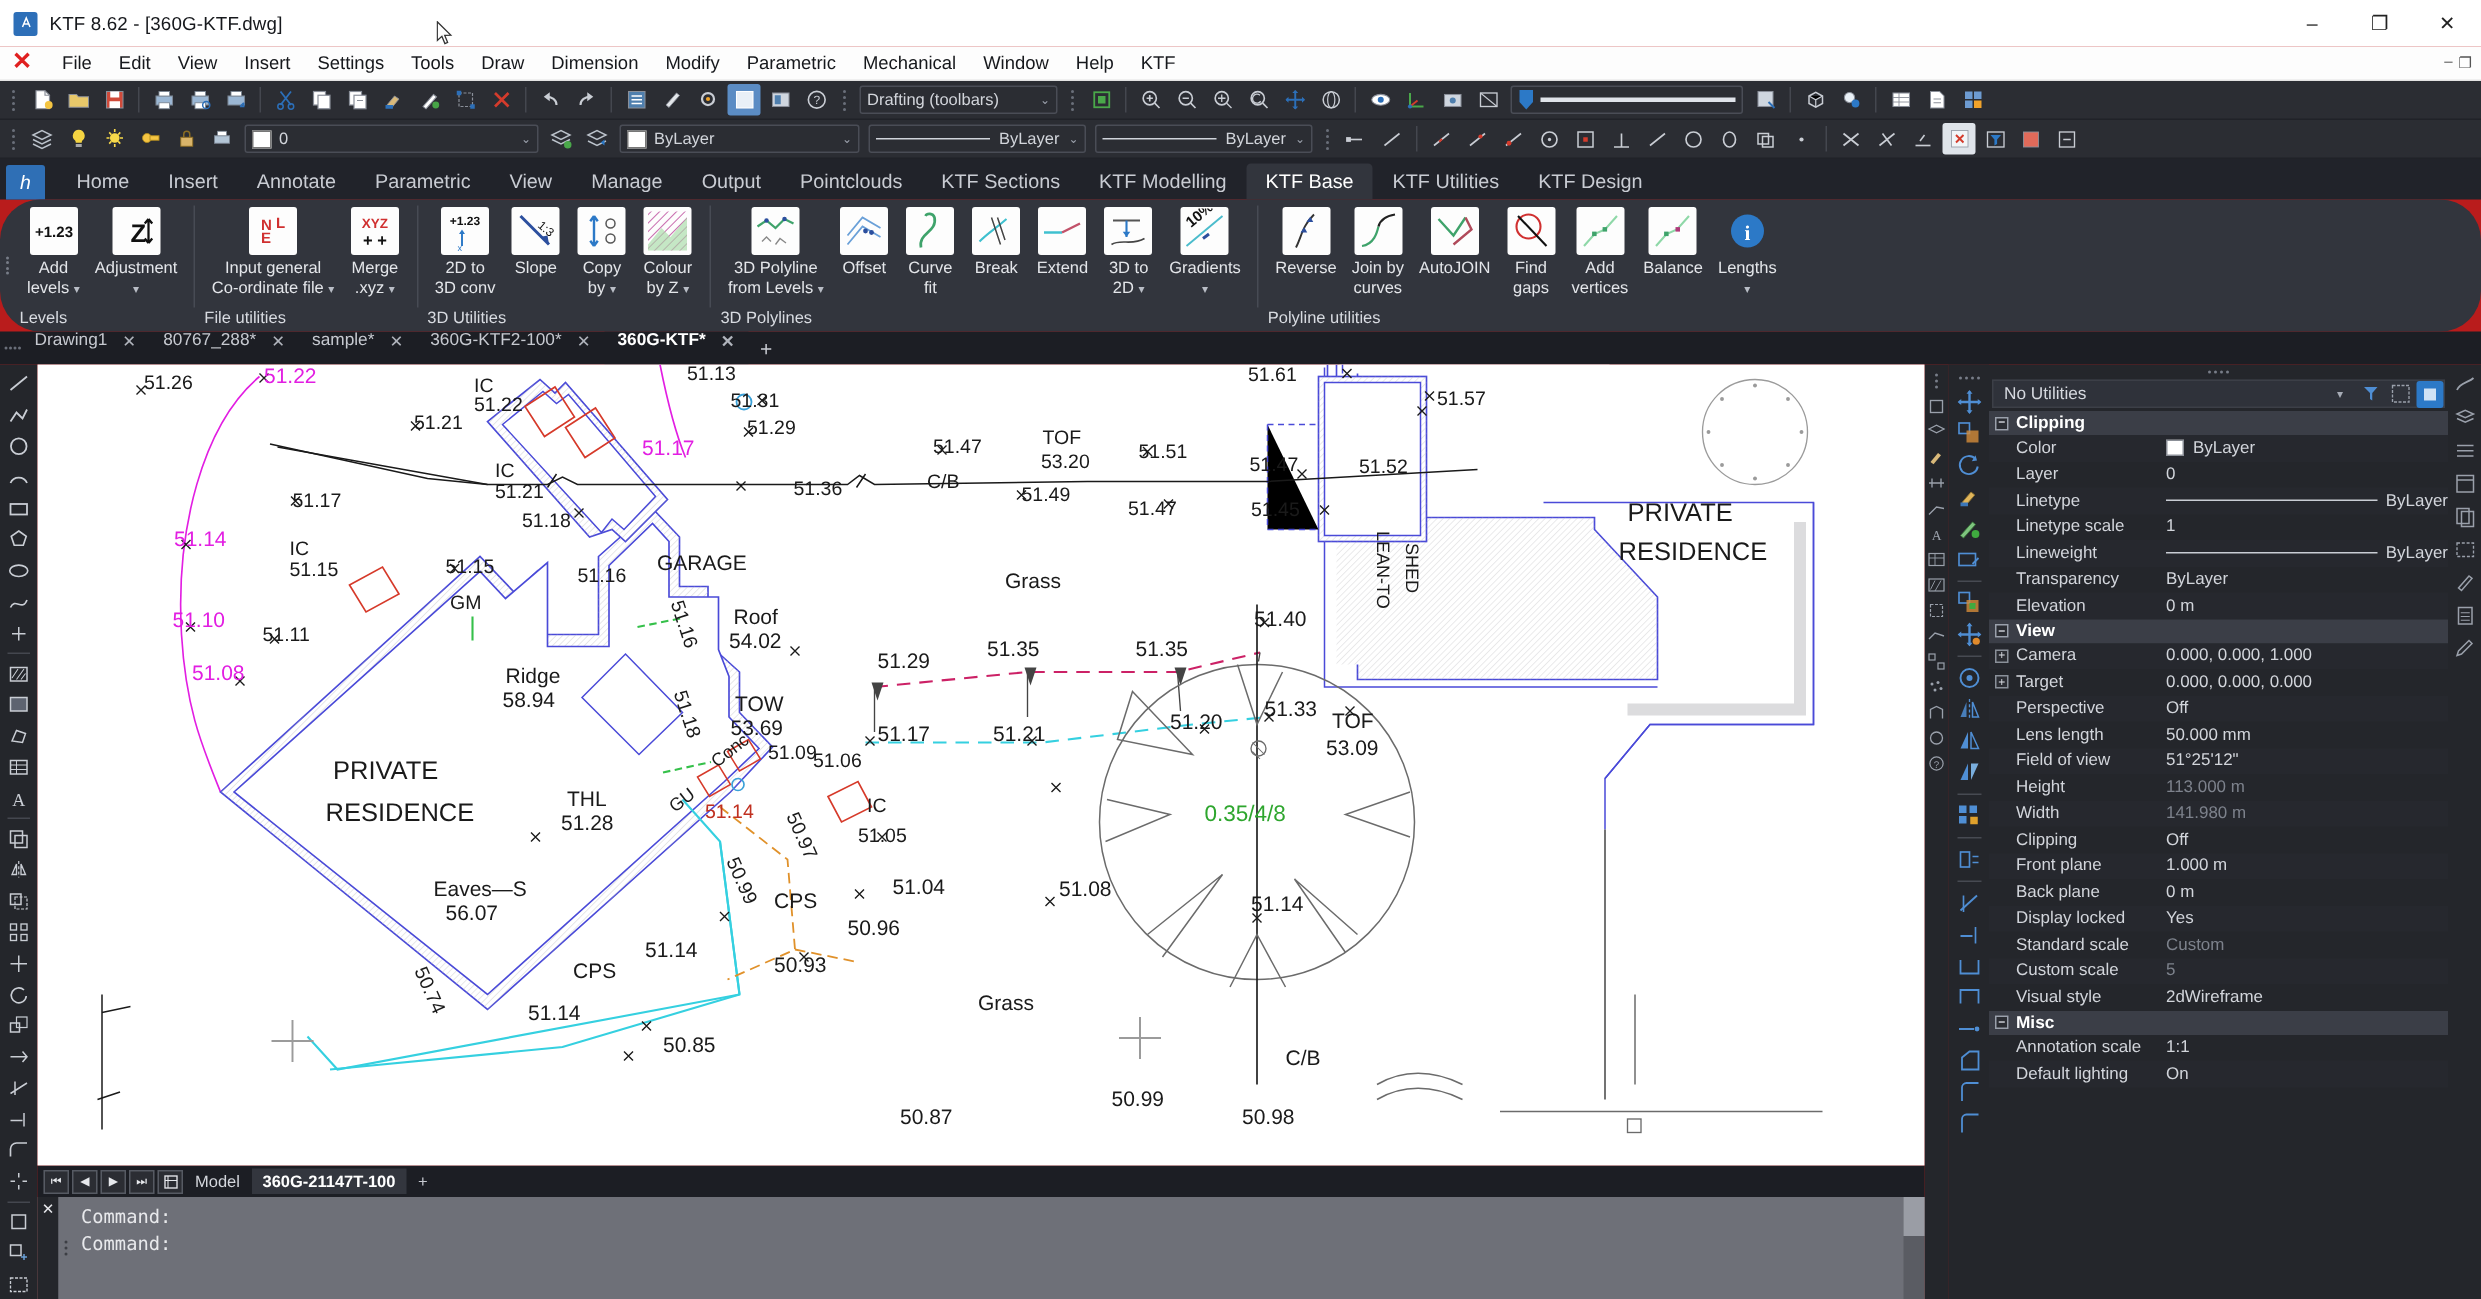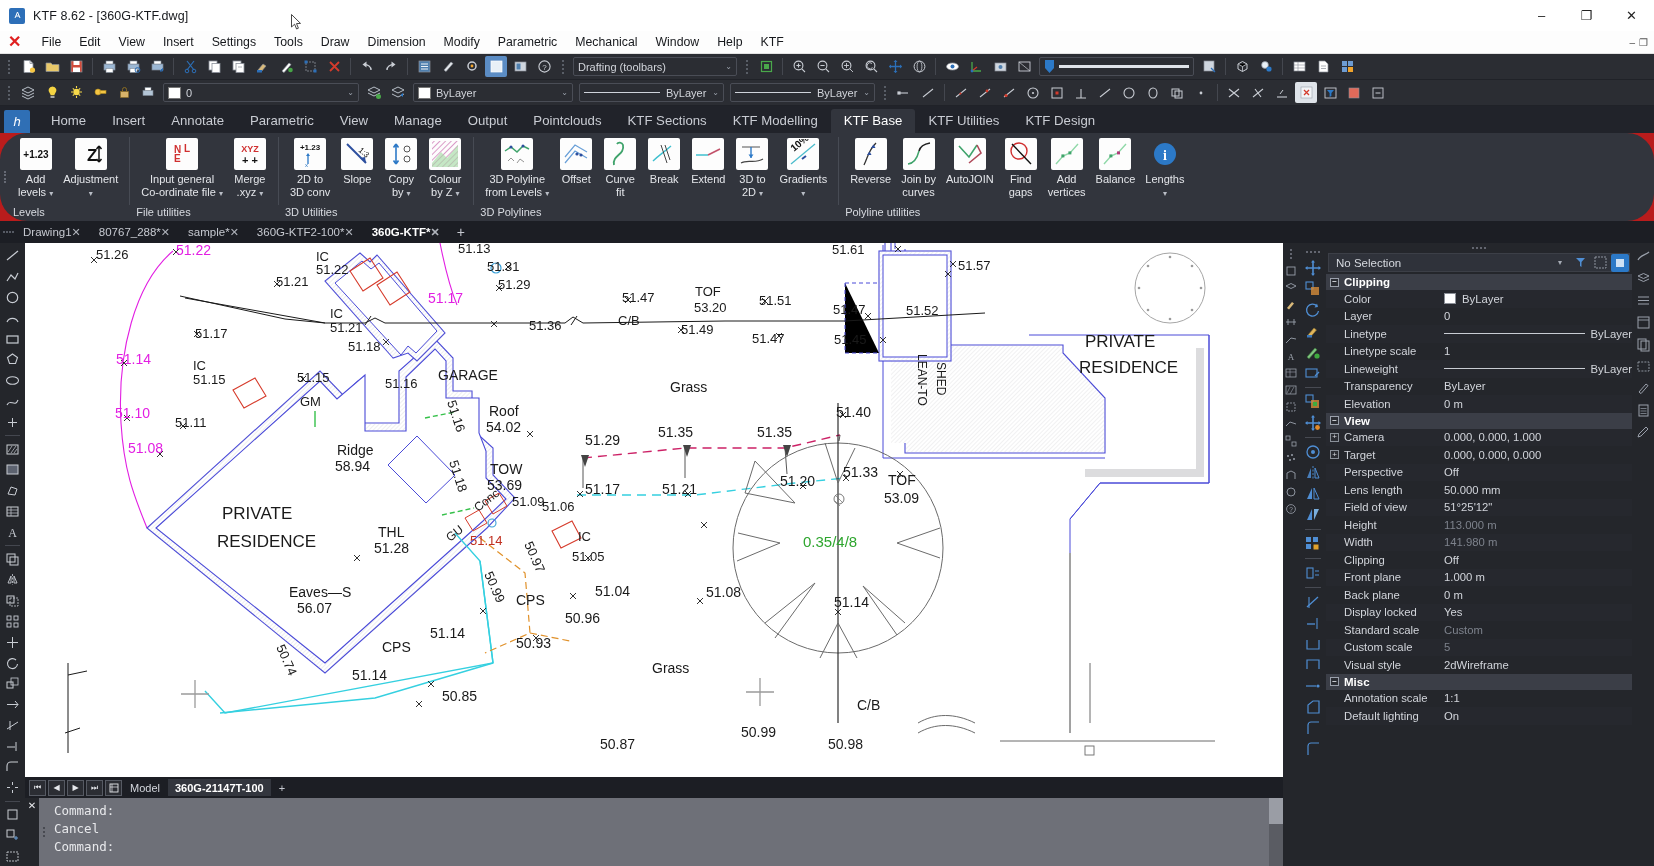--- a/index.html
+++ b/index.html
@@ -94,21 +94,21 @@
     font-size:11px; color:#e4e6ea; text-align:center; line-height:12.5px; margin-top:3px;
     white-space:pre-line;
   }
   .bigbtn .lbl .dd { font-size:8px; color:#b9bdc6; }
 
   
   .doctabs { height:22px; background:#1c1e24; display:flex; align-items:center; flex:none; padding-left:2px; }
   .dt-grip { width:12px; display:flex; align-items:center; justify-content:center; }
   .dt-grip i { width:2px;height:2px;background:#6a6f7a;border-radius:50%;display:block;margin:0 .5px; }
   .dtab {
-    display:flex; align-items:center; padding:0 9px; height:22px;
+    display:flex; gap:10px; padding:0 9px; height:22px;
     font-size:11.5px; color:#c6c9d0;
   }
   .dtab.active { background:#1c1e24; color:#ffffff; font-weight:bold; }
   .dtab .x { font-size:11px; color:#b0b4bc; }
   .dtab-add { color:#c6c9d0; font-size:14px; padding:0 8px; }
 
   
   .main { flex:1; display:flex; min-height:0; }
 
   .leftbar {
@@ -388,21 +388,21 @@
           <circle cx="7.5" cy="7.5" r="5.6" fill="none" stroke="#c9cdd4" stroke-width="1.1"></circle>
           <text x="7.5" y="10.5" font-size="8" fill="#c9cdd4" text-anchor="middle" font-family="Liberation Sans, sans-serif">?</text>
         </svg>
       </div>
     <div class="grip">
         <i></i>
         <i></i>
         <i></i>
         <i></i>
       </div>
-    <div class="combo" style="width:164px;">
+    <div class="combo" style="width:132px;">
       <span>Drafting (toolbars)</span>
       <span class="caret">⌄</span>
     </div>
     <div class="grip">
         <i></i>
         <i></i>
         <i></i>
         <i></i>
       </div>
     <div class="ticon">
@@ -1468,21 +1468,20 @@
 
       <div class="cmdline">
         <div class="cmd-close">✕</div>
         <div class="cmd-grip">
             <i></i>
             <i></i>
             <i></i>
           </div>
         <div class="cmd-text">
           <div>Command:</div>
-          <div>Cancel</div>
           <div>Command:</div>
         </div>
         <div class="cmd-scroll">
             <div class="thumb"></div>
           </div>
       </div>
     </div>
 
     <div class="rightgutter">
       <div class="rg-ico">
@@ -1725,21 +1724,21 @@
       </div>
 
       <div class="pp-main">
         <div class="pp-dots">
             <i></i>
             <i></i>
             <i></i>
             <i></i>
           </div>
         <div class="pp-selbar">
-          <span class="txt">No Selection</span>
+          <span class="txt">No Utilities</span>
           <span class="dd">▾</span>
           <span class="pp-selbar-icons">
             <span class="i">
                 <svg width="13" height="13" viewBox="0 0 13 13">
                   <path d="M2 2h9l-3.5 4v5L6 10V6z" fill="#4f8ed4"></path>
                 </svg>
               </span>
             <span class="i">
                 <svg width="13" height="13" viewBox="0 0 13 13">
                   <rect x="1" y="1" width="11" height="11" fill="none" stroke="#9aa0ab" stroke-width=".9" stroke-dasharray="2 1"></rect>

